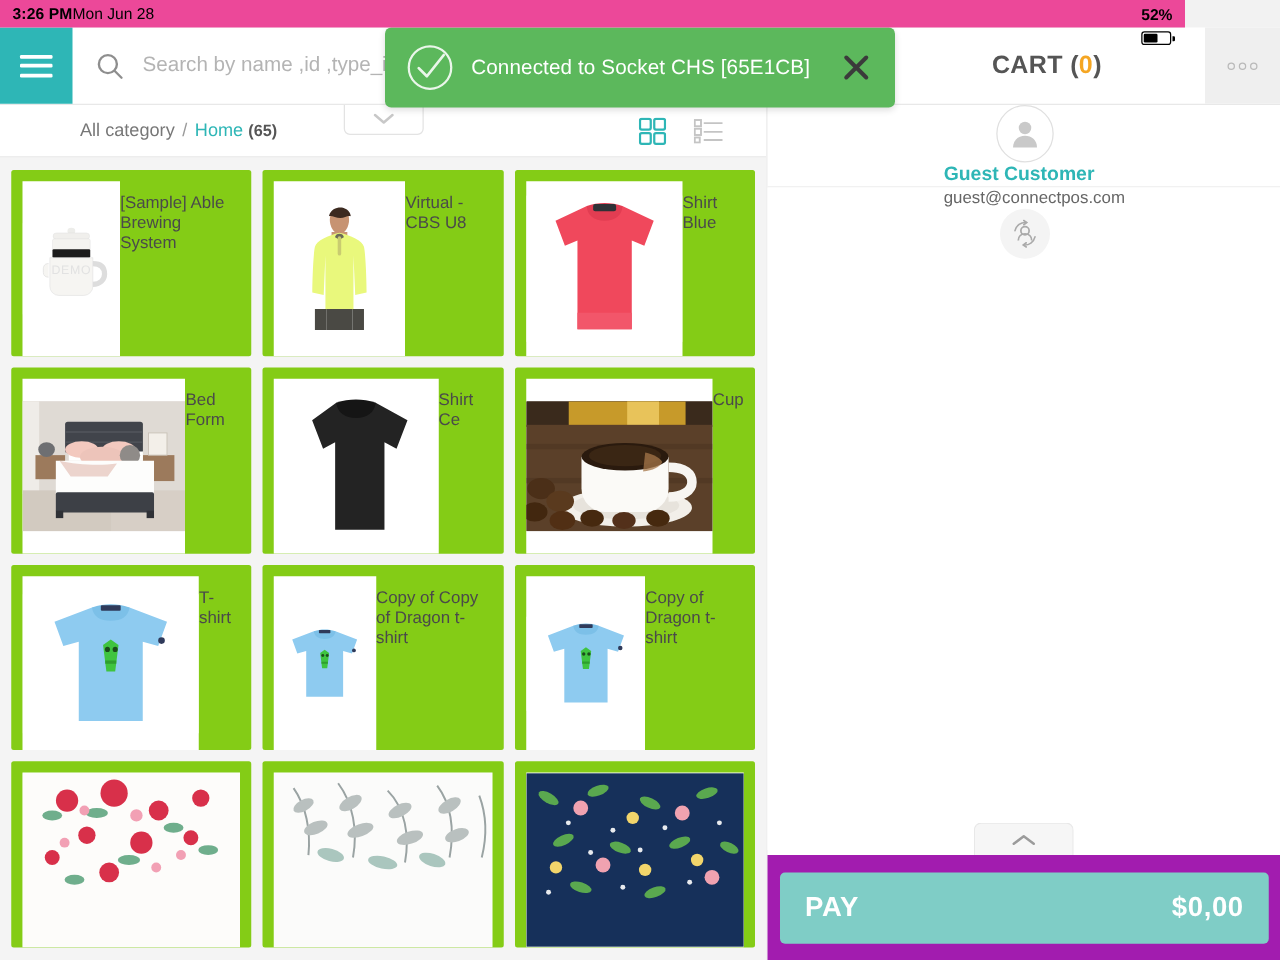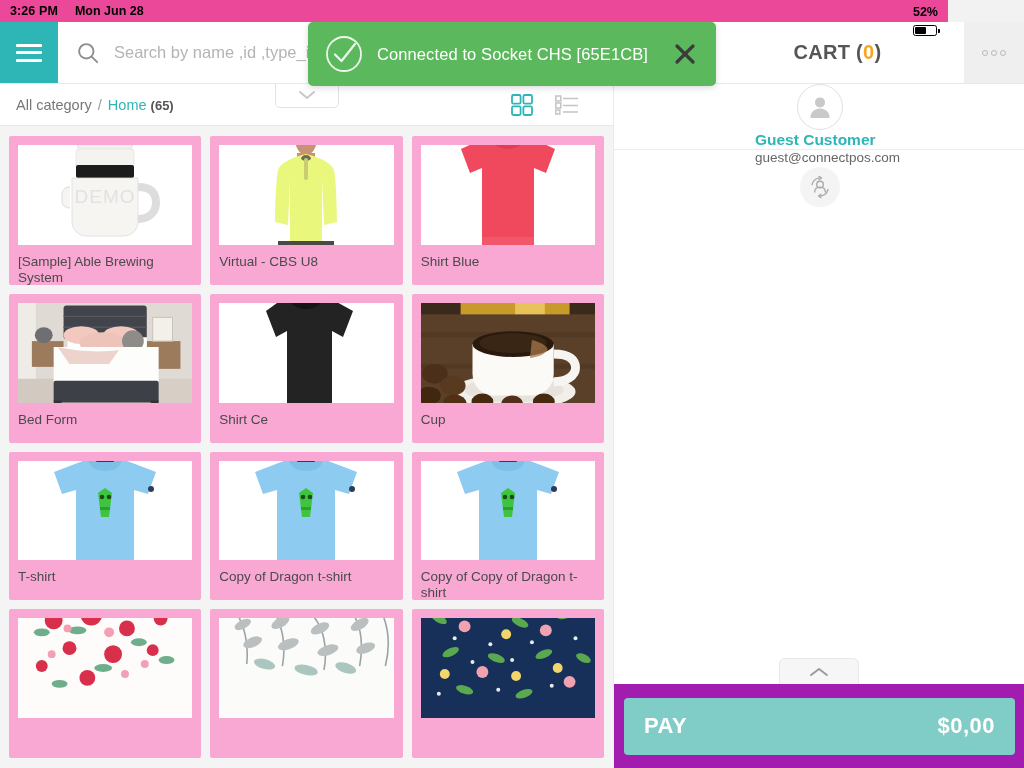--- a/index.html
+++ b/index.html
@@ -12,21 +12,21 @@
   }
   .screen { position: relative; width: 1024px; height: 768px; background: #f2f2f2; overflow: hidden; }
 
   
   .statusbar {
     position: absolute; top: 0; left: 0; width: 948px; height: 22px;
     background: #ec4899; display: flex; align-items: center;
     padding: 0 10px; z-index: 60;
   }
   .sb-time { font-size: 12.5px; font-weight: bold; color: #000; letter-spacing: .1px; }
-  .sb-date { font-size: 12.5px; font-weight: bold; color: #000; margin-left: 17px; }
+  .sb-date { font-size: 12.5px; font-weight: normal; color: #000; }
   .sb-right { margin-left: auto; display: flex; align-items: center; gap: 6px; flex-direction: column; }
   .sb-batt-pct { font-size: 12.5px; font-weight: bold; color: #000; }
   .batt-shell {
     width: 24px; height: 11px; border: 1.2px solid #000; border-radius: 2.5px;
     position: relative; display: flex; align-items: center; padding: 1px;
   }
   .batt-shell::after {
     content: ""; position: absolute; right: -3.4px; top: 3.3px;
     width: 2px; height: 4px; background: #000; border-radius: 0 1px 1px 0;
   }
@@ -77,41 +77,41 @@
   
   .left-pane {
     position: absolute; top: 84px; left: 0; width: 613px; height: 684px;
     background: #f4f4f4; overflow: hidden;
   }
   .subbar {
     position: relative; height: 42px; background: #fff;
     display: flex; align-items: center; padding: 0 16px;
     border-bottom: 1px solid #e7e7e7;
   }
-  .crumb { font-size: 14.5px; color: #777; }
+  .crumb { font-size: 14.5px; color: #777; margin-left: 48px; }
   .crumb .sep { color: #9a9a9a; margin: 0 2px; }
   .crumb .cur { color: #2eb6b6; }
   .crumb .cnt { color: #555; font-weight: bold; font-size: 13px; }
   .view-toggles { margin-left: auto; display: flex; align-items: center; gap: 22px; padding-right: 18px; }
   .vt { cursor: pointer; display: block; }
 
   .cat-dropdown {
     position: absolute; top: -12px; left: 275px; width: 64px; height: 36px;
     background: #fff; border: 1px solid #e3e3e3; border-radius: 5px;
     display: flex; align-items: flex-end; justify-content: center;
     padding-bottom: 6px; z-index: 21; cursor: pointer;
   }
 
   .grid {
     padding: 10px 9px; display: grid; grid-template-columns: repeat(3, 1fr);
     gap: 9px; height: 642px; overflow: hidden;
   }
   .card {
-    background: #f9a8d4; border-radius: 2px; padding: 9px 9px 0 9px;
-    display: flex; flex-direction: column; cursor: pointer; overflow: hidden;
+    background: #84cc16; border-radius: 2px; padding: 9px 9px 0 9px;
+    display: flex; flex-direction: row; cursor: pointer; overflow: hidden;
   }
   .thumb {
     height: 140px; display: flex; align-items: center; justify-content: center;
     overflow: hidden; background: #fff;
   }
   .thumb svg { max-height: 140px; }
   .pname {
     font-size: 13.5px; color: #4a4a4a; line-height: 16px;
     padding: 9px 0 0 0; min-height: 40px;
   }
@@ -380,39 +380,39 @@
             <path d="M63 12c1 8 7 12 17 12s16-4 17-12c-6-2-11-3-17-3s-11 1-17 3z" fill="#7cc0e8"></path>
             <rect x="71" y="10" width="18" height="5" rx="1" fill="#2f3a5a"></rect>
             <path d="M73 46h14l-3 24h-8z" fill="#3fc43f"></path>
             <path d="M73 46l7-5 7 5z" fill="#3fc43f"></path>
             <circle cx="77" cy="50" r="2.3" fill="#1b4d1b"></circle>
             <circle cx="84" cy="50" r="2.3" fill="#1b4d1b"></circle>
             <path d="M75 60h10v3H75z" fill="#2f9e2f"></path>
             <circle cx="126" cy="42" r="3" fill="#2f3a5a"></circle>
           </svg>
         </div>
-        <div class="pname">Copy of Dragon t-shirt</div>
+        <div class="pname">Copy of Copy of Dragon t-shirt</div>
       </div>
 
       <div class="card">
         <div class="thumb">
           <svg width="160" height="126" viewBox="0 0 160 126">
             <rect width="160" height="126" fill="#fff"></rect>
             <path d="M63 12h34l34 13-8 22-14-4v72H51V43l-14 4-8-22z" fill="#8ecbf0"></path>
             <path d="M63 12c1 8 7 12 17 12s16-4 17-12c-6-2-11-3-17-3s-11 1-17 3z" fill="#7cc0e8"></path>
             <rect x="71" y="10" width="18" height="5" rx="1" fill="#2f3a5a"></rect>
             <path d="M73 46h14l-3 24h-8z" fill="#3fc43f"></path>
             <path d="M73 46l7-5 7 5z" fill="#3fc43f"></path>
             <circle cx="77" cy="50" r="2.3" fill="#1b4d1b"></circle>
             <circle cx="84" cy="50" r="2.3" fill="#1b4d1b"></circle>
             <path d="M75 60h10v3H75z" fill="#2f9e2f"></path>
             <circle cx="126" cy="42" r="3" fill="#2f3a5a"></circle>
           </svg>
         </div>
-        <div class="pname">Copy of Copy of Dragon t-shirt</div>
+        <div class="pname">Copy of Dragon t-shirt</div>
       </div>
 
       <div class="card">
         <div class="thumb">
           <svg width="176" height="140" viewBox="0 0 176 140">
             <rect width="176" height="140" fill="#fdfcfa"></rect>
             <g fill="#d8304a">
               <circle cx="36" cy="22" r="9"></circle>
                 <circle cx="74" cy="16" r="11"></circle>
                 <circle cx="110" cy="30" r="8"></circle>

